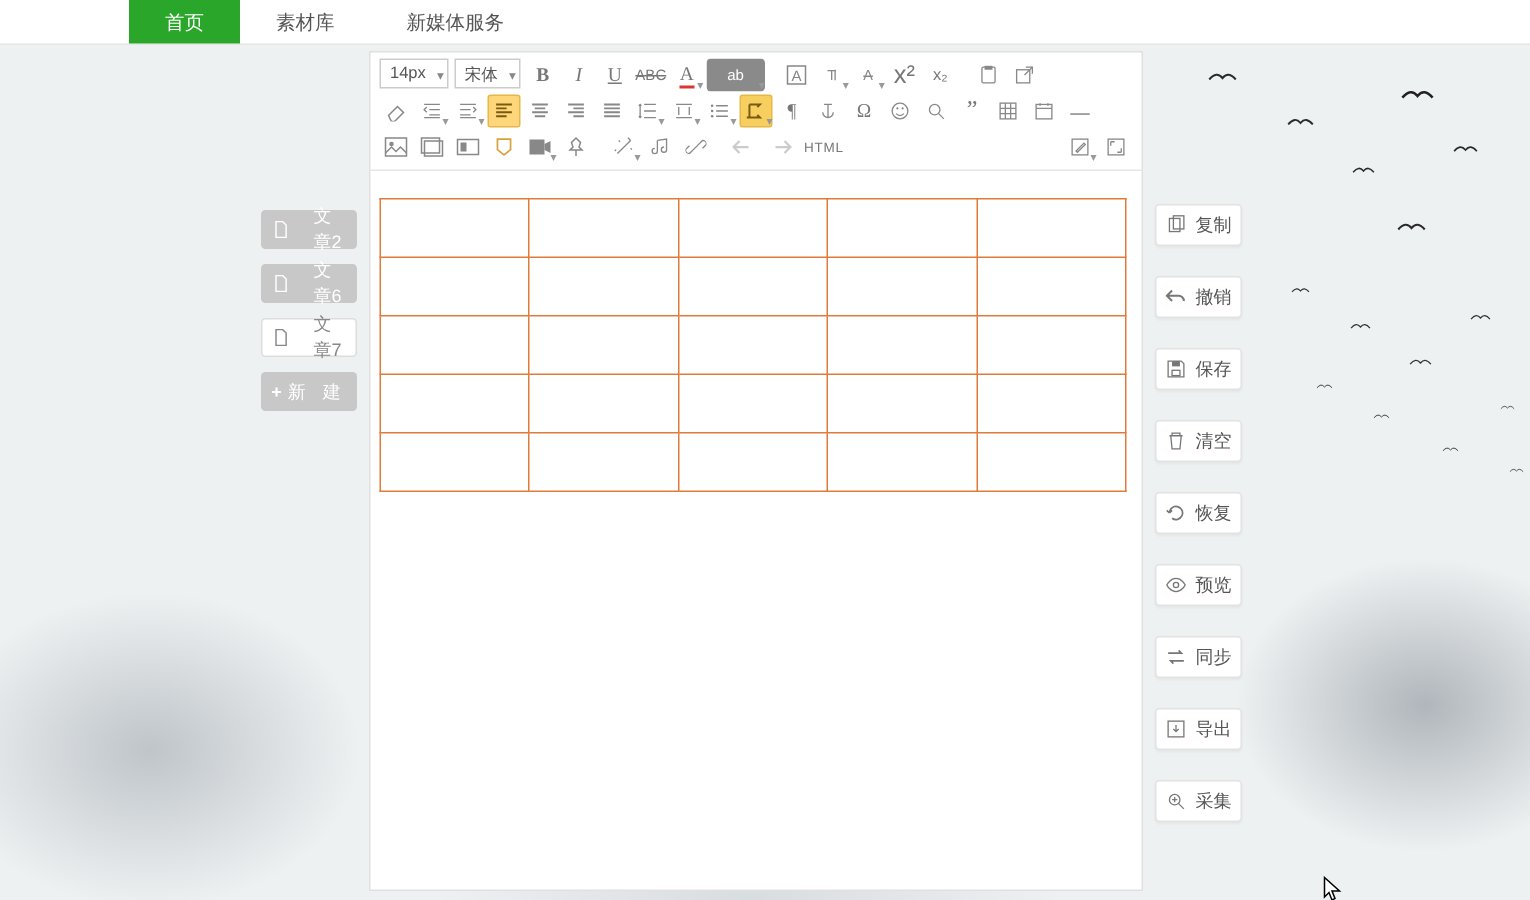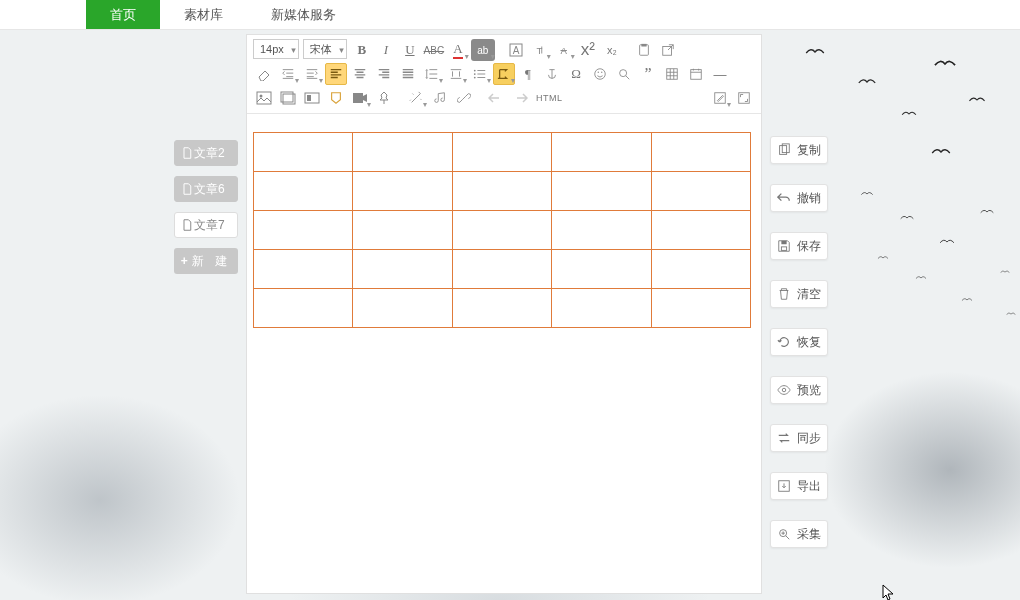--- a/index.html
+++ b/index.html
@@ -15,31 +15,31 @@
   
   .bird { position: absolute; width: 14px; height: 8px; pointer-events:none; }
   .bird svg { width:100%; height:100%; }
   
   .topnav { position: relative; height: 30px; background: #fff; display: flex; align-items: stretch; padding-left: 86px; border-bottom: 1px solid #e6e6e6; z-index: 5; }
   .topnav .tab { padding: 0 24px; line-height: 30px; font-size: 13px; color: #555; cursor: pointer; position: relative; }
   .topnav .tab.active { background: #2aa62a; color: #fff; }
   .topnav .tab .caret { font-size: 10px; margin-left: 2px; color: #888; }
   
   .doclist { position: absolute; left: 174px; top: 140px; width: 68px; z-index: 2; }
-  .docitem { display:flex; align-items:center; gap:1px; width:64px; height:26px; padding:0 6px; margin-bottom:10px; border:1px solid #ddd; border-radius:3px; background:#fff; color:#888; font-size:12px; cursor:pointer; }
+  .docitem { display:flex; align-items:center; gap:16px; width:64px; height:26px; padding:0 6px; margin-bottom:10px; border:1px solid #ddd; border-radius:3px; background:#fff; color:#888; font-size:12px; cursor:pointer; }
   .docitem.muted { background:#c8c8c8; color:#fff; border-color:#c8c8c8; }
   .docitem .di-icon { width:12px; height:12px; display:inline-flex; }
   .newbtn { display:flex; align-items:center; justify-content:center; gap:4px; width:64px; height:26px; background:#c8c8c8; color:#fff; border-radius:3px; font-size:12px; letter-spacing:4px; cursor:pointer; }
   
   .editor { position:absolute; left:246px; top:34px; width:516px; height:560px; background:#fff; border:1px solid #e0e0e0; z-index:3; display:flex; flex-direction:column; }
   .toolbar { border-bottom:1px solid #e6e6e6; padding:4px 6px 2px 6px; }
   .tbrow { display:flex; flex-wrap:nowrap; gap:2px; height:24px; }
   .tbtn { width:22px; height:22px; display:inline-flex; align-items:center; justify-content:center; color:#777; border:1px solid transparent; border-radius:2px; cursor:pointer; font-family: Arial, sans-serif; }
   .tbtn.active { background:#ffd77a; border-color:#e6b847; }
-  .tbtn.boxed { background:#8a8a8a; color:#fff; border-radius:3px; width:24px; }
+  .tbtn.boxed { background:#8a8a8a; color:#fff; border-radius:3px; width:39px; }
   .tbtn.hl { background:#f7cf5f; border-color:#e6b847; }
   .tbtn.disabled { color:#ccc; cursor:default; }
   .sel { height:20px; border:1px solid #ccc; background:#fff; font-size:11px; color:#555; padding:0 14px 0 6px; position:relative; display:inline-flex; align-items:center; cursor:pointer; margin-right:2px;}
   .sel .caret { position:absolute; right:2px; top:5px; font-size:9px; color:#888; }
   .sel.font { min-width:44px; }
   .sel.fn { min-width:44px; }
   .tdrop { position:relative; }
   .tdrop::after { content:"▾"; font-size:8px; color:#999; position:absolute; right:-1px; bottom:-1px; }
   .canvas { flex:1; overflow:auto; padding:18px 6px 6px 6px; }
   table.ed { border-collapse:collapse; width:498px; }

